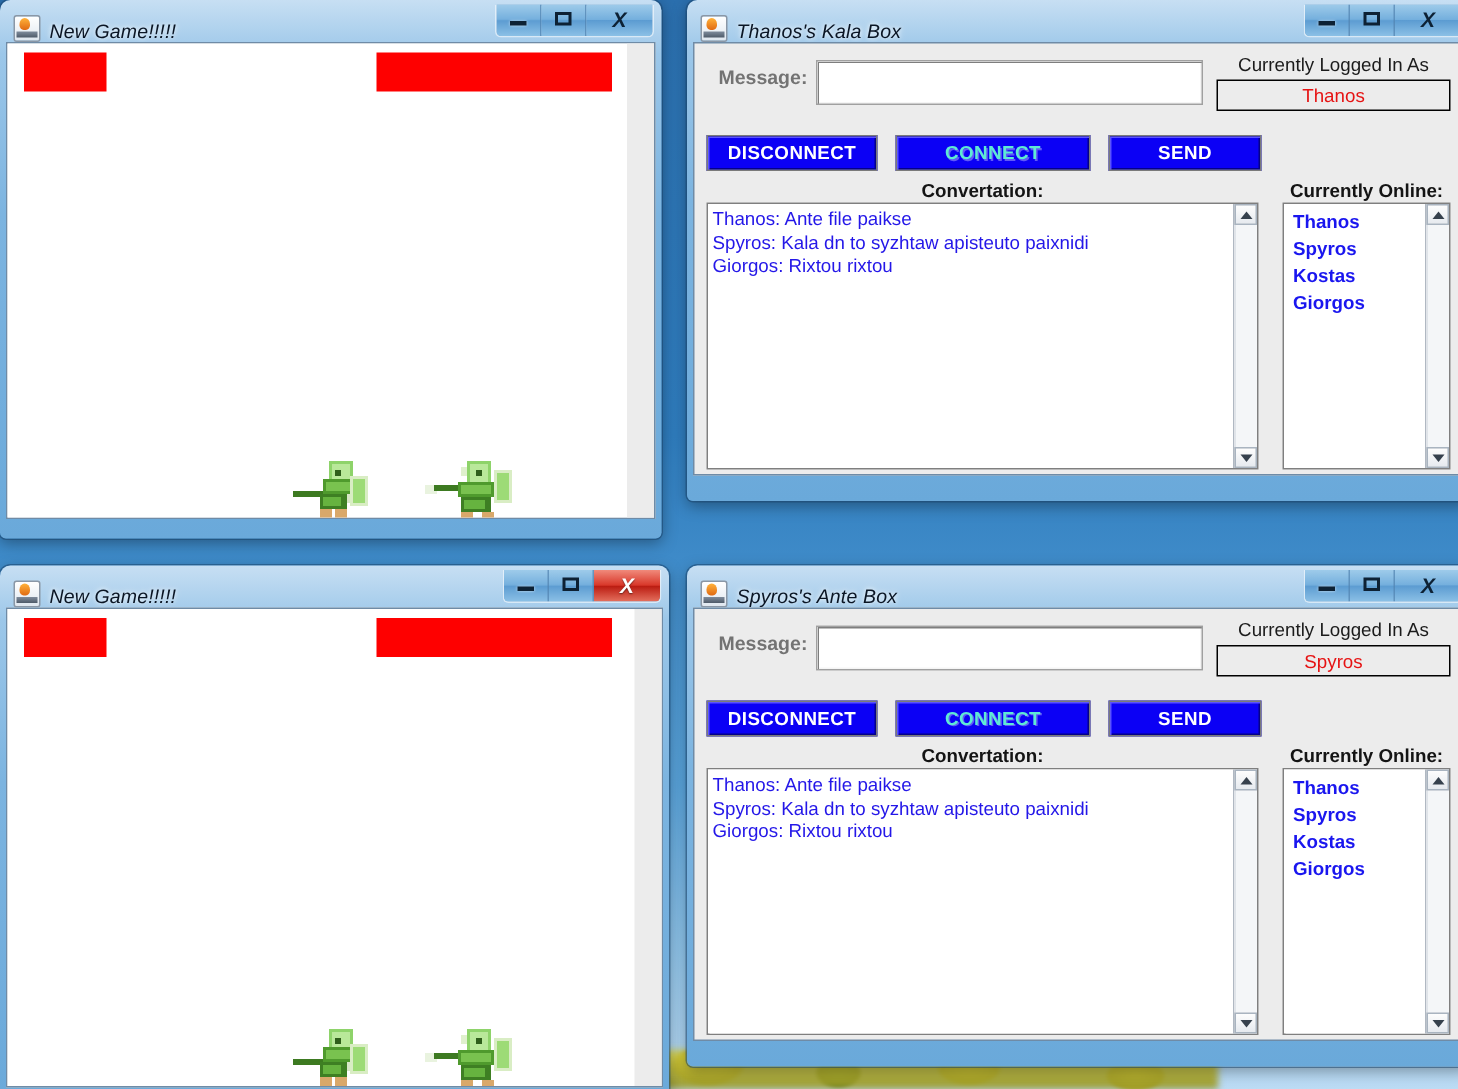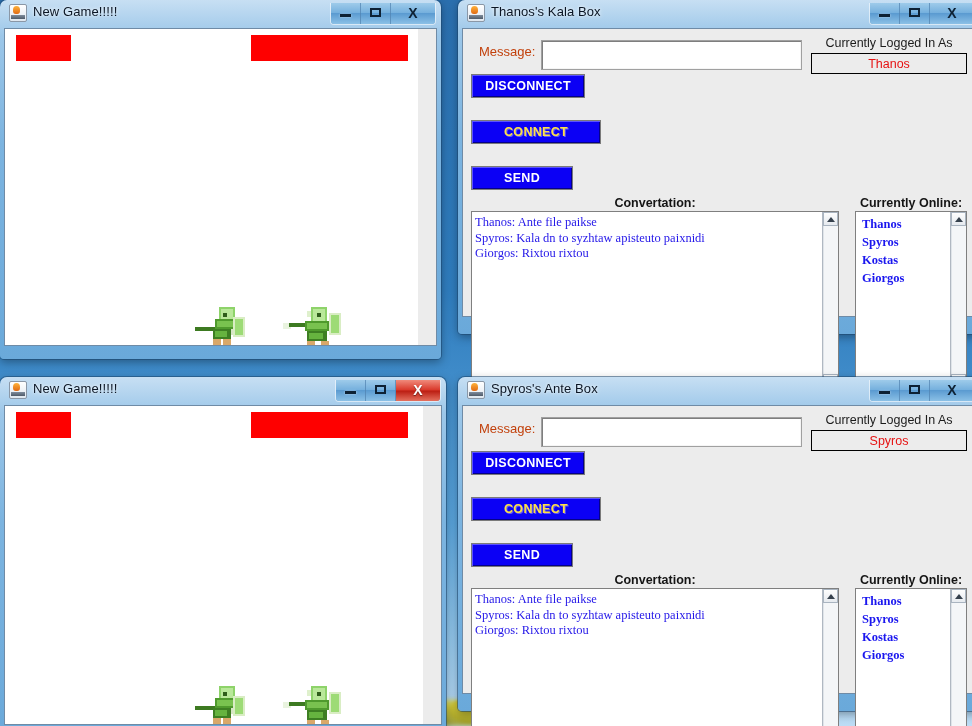--- a/index.html
+++ b/index.html
@@ -23,22 +23,22 @@
       radial-gradient(ellipse 28px 14px at 88% 72%,#e9df48 0%,#a8a028 62%,rgba(180,180,40,0) 75%);
     filter:blur(1.2px);}
   #flowerband{position:absolute;left:120px;right:160px;bottom:0;height:26px;
     background:linear-gradient(180deg,rgba(226,216,60,.86),rgba(150,148,36,.92));filter:blur(2.5px);}
 
   
   .win{position:absolute;border-radius:7px 7px 4px 4px;
        background:linear-gradient(180deg,#c7dff3 0%,#9cc7e9 10%,#7cb4e0 40%,#6aa9da 100%);
        padding:4px 4px 5px 4px;
        box-shadow:0 0 0 1px rgba(28,70,110,.55), 0 3px 10px rgba(0,0,0,.35);}
-  .titlebar{height:24px;position:relative;display:flex;align-items:flex-start;
-            border-radius:4px 4px 0 0;}
+  .titlebar{height:24px;position:relative;display:flex;align-items:flex-end;
+            border-radius:4px 4px 0 0;font-style:italic;}
   .title-ico{width:16px;height:16px;margin:0 6px 0 5px;flex:0 0 auto;position:relative;
      background:linear-gradient(180deg,#ffffff,#dfe7ef);border:1px solid #8a97a6;border-radius:2px;}
   .title-ico:before{content:"";position:absolute;left:3px;top:1px;width:7px;height:8px;border-radius:50% 50% 40% 40%;
      background:linear-gradient(180deg,#ffb23a,#e06a13);}
   .title-ico:after{content:"";position:absolute;left:1px;bottom:2px;right:1px;height:4px;
      background:linear-gradient(180deg,#7f8c9c,#4f5b69);}
   .title-text{font-size:13px;color:#0a1524;white-space:nowrap;letter-spacing:.1px;
      text-shadow:0 0 3px rgba(255,255,255,.85),0 0 6px rgba(255,255,255,.6);}
   .wbtns{position:absolute;right:1px;top:-1px;display:flex;height:21px;
      border:1px solid rgba(255,255,255,.55);border-top:none;border-radius:0 0 4px 4px;overflow:hidden;
@@ -57,43 +57,43 @@
 
   
   .game-canvas{background:#ffffff;position:relative;overflow:hidden;}
   .game-canvas .gutter{position:absolute;right:0;top:0;bottom:0;width:18px;background:#ececec;}
   .hp{position:absolute;height:26px;background:#fe0000;}
   .sprite{position:absolute;width:72px;height:56px;image-rendering:pixelated;}
 
   
   .chat-body{background:#ececec;padding:7px 8px 8px 8px;position:relative;}
   .row1{display:flex;align-items:flex-start;}
-  .msg-label{font-size:13px;font-weight:normal;color:#c2410c;margin:8px 6px 0 8px;white-space:nowrap;}
+  .msg-label{font-size:13px;font-weight:bold;color:#737373;margin:8px 6px 0 8px;white-space:nowrap;}
   .msg-input{flex:1;height:26px;background:#fff;border:1px solid #a0a0a0;
      box-shadow:inset 1px 1px 0 #7e7e7e,inset -1px -1px 0 #f5f5f5;}
   .rightcol{width:156px;margin-left:9px;text-align:center;}
   .lbl-logged{font-size:12.5px;color:#1b1b1b;line-height:15px;white-space:nowrap;}
   .user-box{height:19px;border:1px solid #000;background:#ececec;margin-top:2px;
      display:flex;align-items:center;justify-content:center;}
   .user-name{font-size:12.5px;color:#e61313;}
-  .btnrow{display:flex;margin-top:0;gap:22px;flex-direction:column;}
+  .btnrow{display:flex;margin-top:16px;gap:12px;}
   .btn{height:22px;background:#0b00f5;border:1px solid #7a7a7a;
      box-shadow:inset 1px 1px 0 #5b53ff,inset -1px -1px 0 #04008a;
      color:#fff;font-size:12.5px;font-weight:bold;letter-spacing:.3px;
      display:flex;align-items:center;justify-content:center;cursor:default;}
   .btn.b1{width:112px;}
-  .btn.b2{width:128px;color:#fde047;text-shadow:1px 1px 0 rgba(255,255,255,.35);}
+  .btn.b2{width:128px;color:#5eead4;text-shadow:1px 1px 0 rgba(255,255,255,.35);}
   .btn.b3{width:100px;}
   .sec-row{display:flex;margin-top:5px;justify-content:flex-end;}
   .sec-conv{flex:1;}
   .sec-online{width:112px;margin-left:16px;}
   .sec-title{font-size:12.5px;font-weight:bold;color:#141414;text-align:center;line-height:16px;}
   .listwrap{display:flex;border:1px solid #7f7f7f;background:#fff;
      box-shadow:inset 1px 1px 0 #6d6d6d;}
-  .listarea{flex:1;background:#fff;padding:3px 2px 2px 3px;overflow:hidden;font-family:Liberation Serif, serif;}
+  .listarea{flex:1;background:#fff;padding:3px 2px 2px 3px;overflow:hidden;}
   .cline{font-size:12.5px;color:#2417e8;line-height:15.5px;white-space:nowrap;}
   .uline{font-size:12.5px;color:#1a16ef;font-weight:bold;line-height:18px;padding-left:3px;}
   .sbar{width:15px;background:#f0f0f0;border-left:1px solid #b0b8c2;
      display:flex;flex-direction:column;justify-content:space-between;}
   .sb-btn{height:14px;background:linear-gradient(180deg,#fdfdfd,#e6eaef);
      border:1px solid #a9b4c0;box-sizing:border-box;position:relative;}
   .sb-track{flex:1;background:#f4f6f8;border-left:1px solid #dfe4e9;}
   .tri{position:absolute;left:50%;transform:translateX(-50%);width:0;height:0;}
   .tri.up{top:4px;border-left:4px solid transparent;border-right:4px solid transparent;border-bottom:5px solid #36414d;}
   .tri.dn{top:4px;border-left:4px solid transparent;border-right:4px solid transparent;border-top:5px solid #36414d;}

